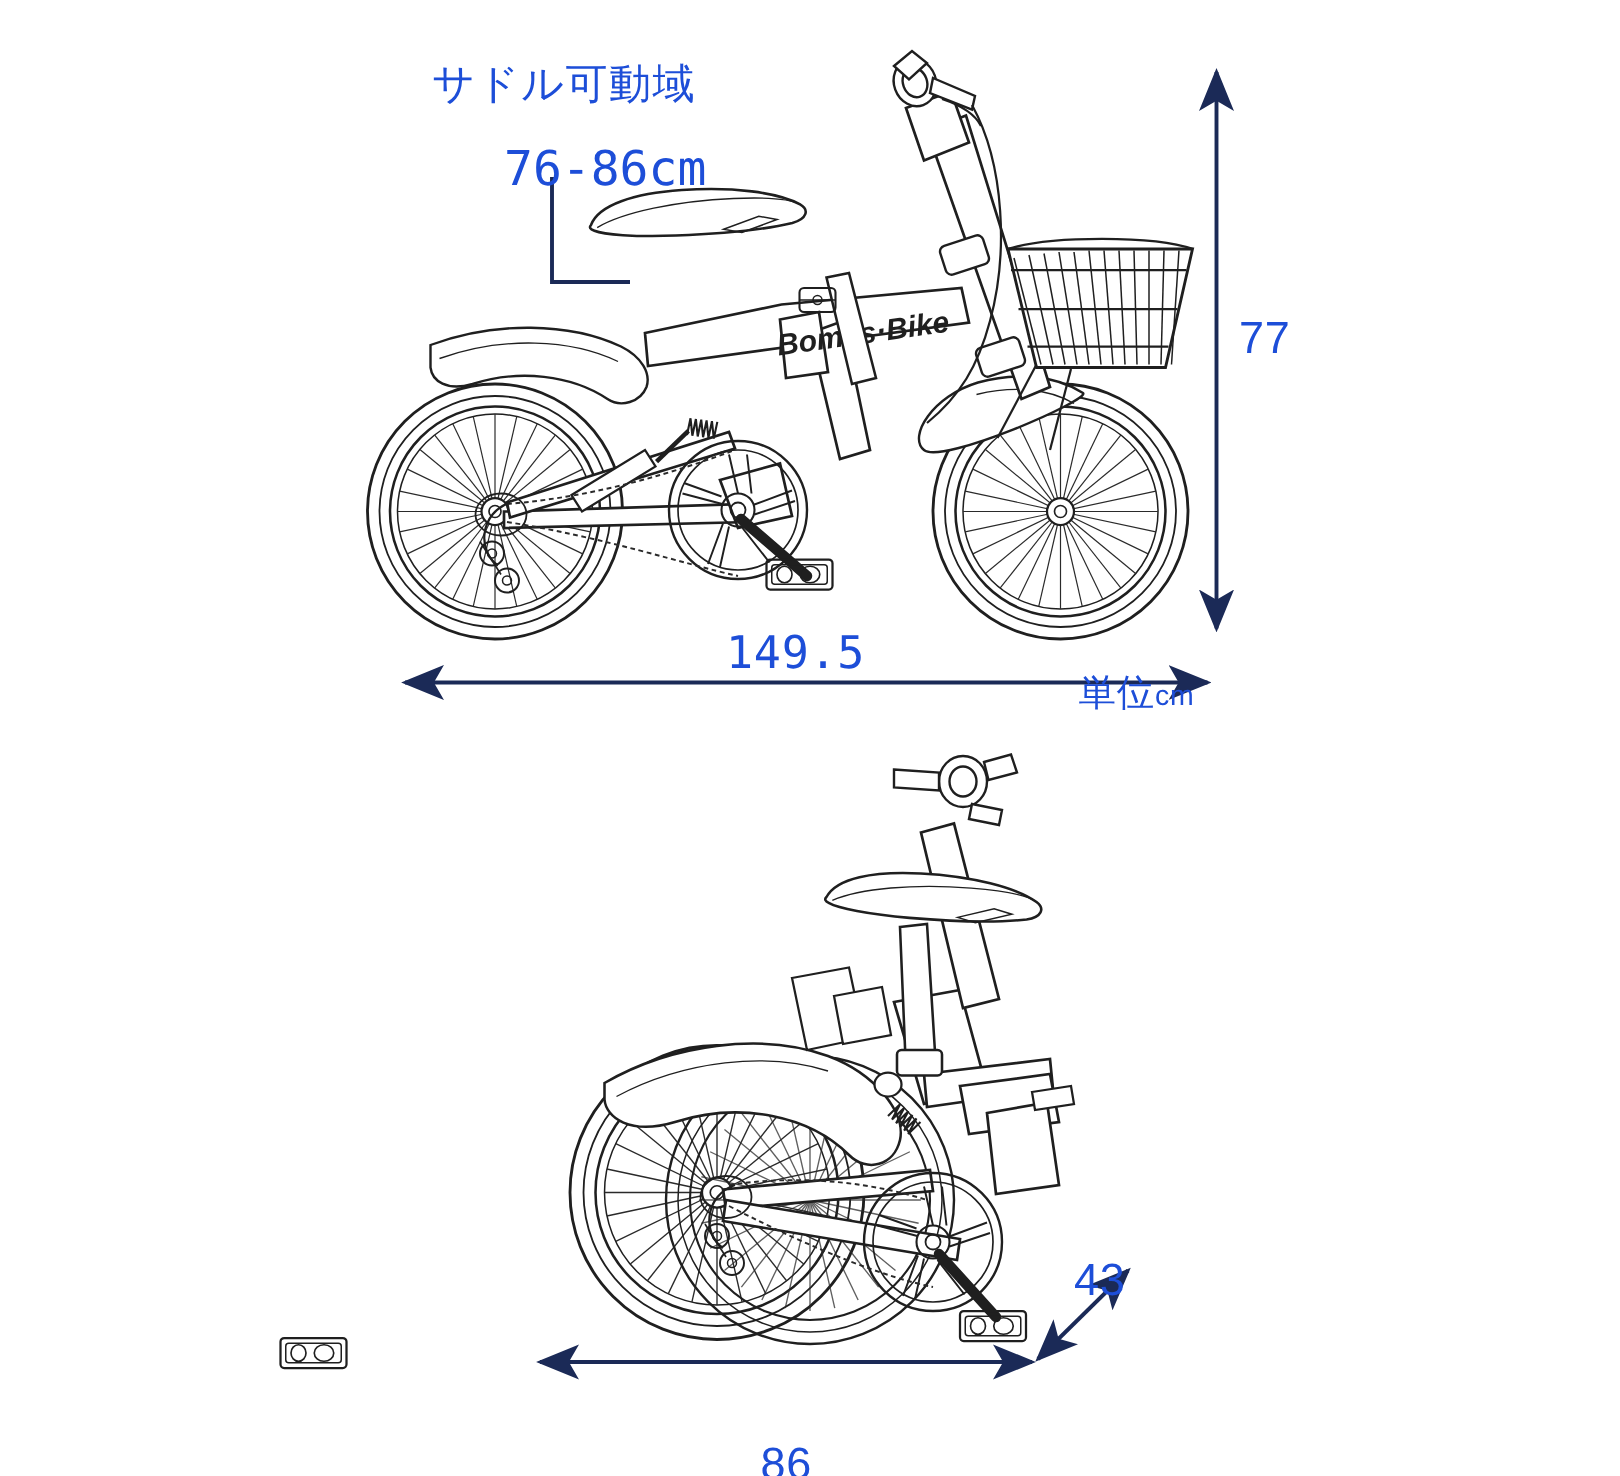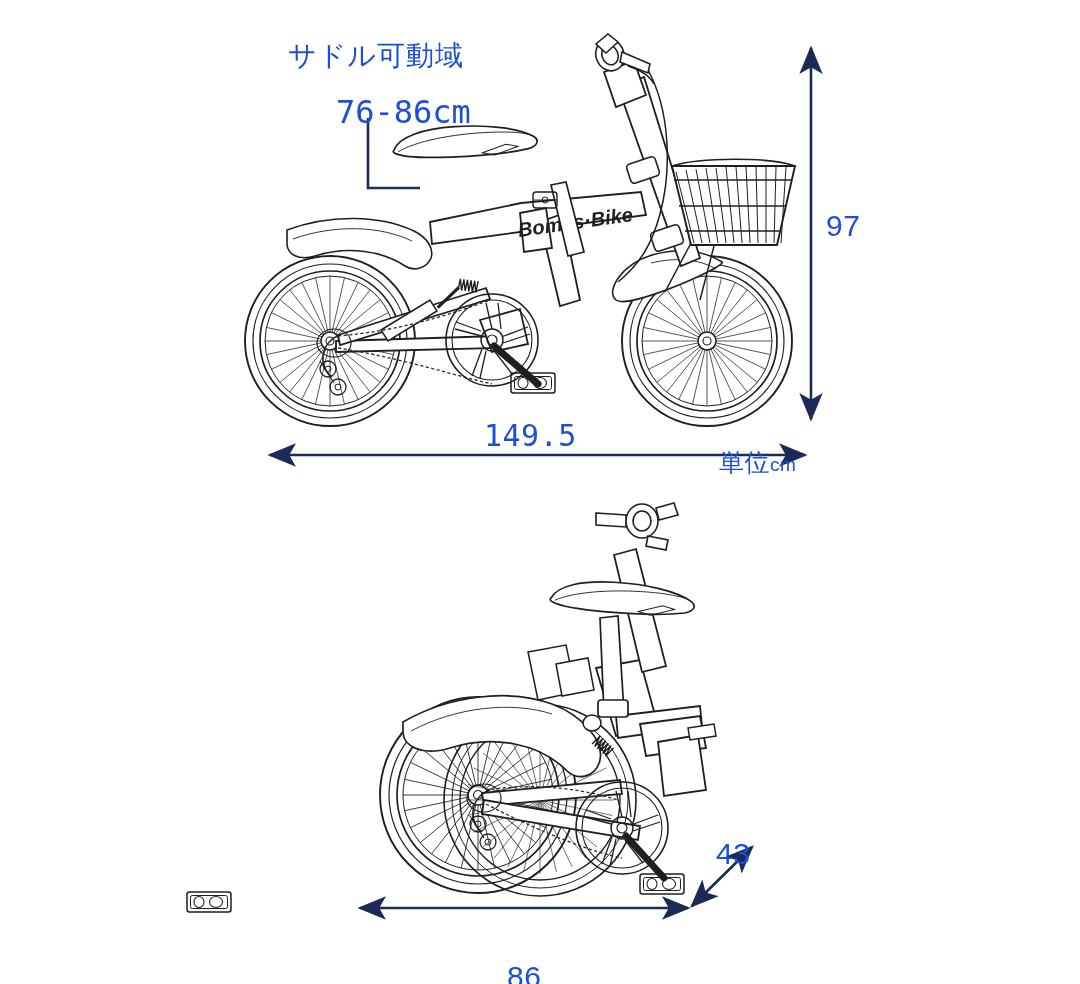--- a/index.html
+++ b/index.html
@@ -410,21 +410,21 @@
     <g stroke="#1b2a57" fill="none">
       <line x1="360" y1="908" x2="688" y2="908" stroke-width="2.6" marker-start="url(#ahs)" marker-end="url(#ah)"></line>
       <line x1="692" y1="906" x2="752" y2="847" stroke-width="2.6" marker-start="url(#ahs)" marker-end="url(#ah)"></line>
     </g>
   </svg>
 
   <div class="lbl lbl-saddle-title">サドル可動域</div>
 
   <div class="lbl lbl-saddle-range">76-86cm</div>
 
-  <div class="lbl lbl-height">97</div>
+  <div class="lbl lbl-height">77</div>
 
   <div class="lbl lbl-length">149.5</div>
 
   <div class="lbl lbl-unit"><span>単位</span><span class="sm">cm</span></div>
 
   <div class="lbl lbl-depth">43</div>
 
   <div class="lbl lbl-folded-len">86</div>
 
 </div>

